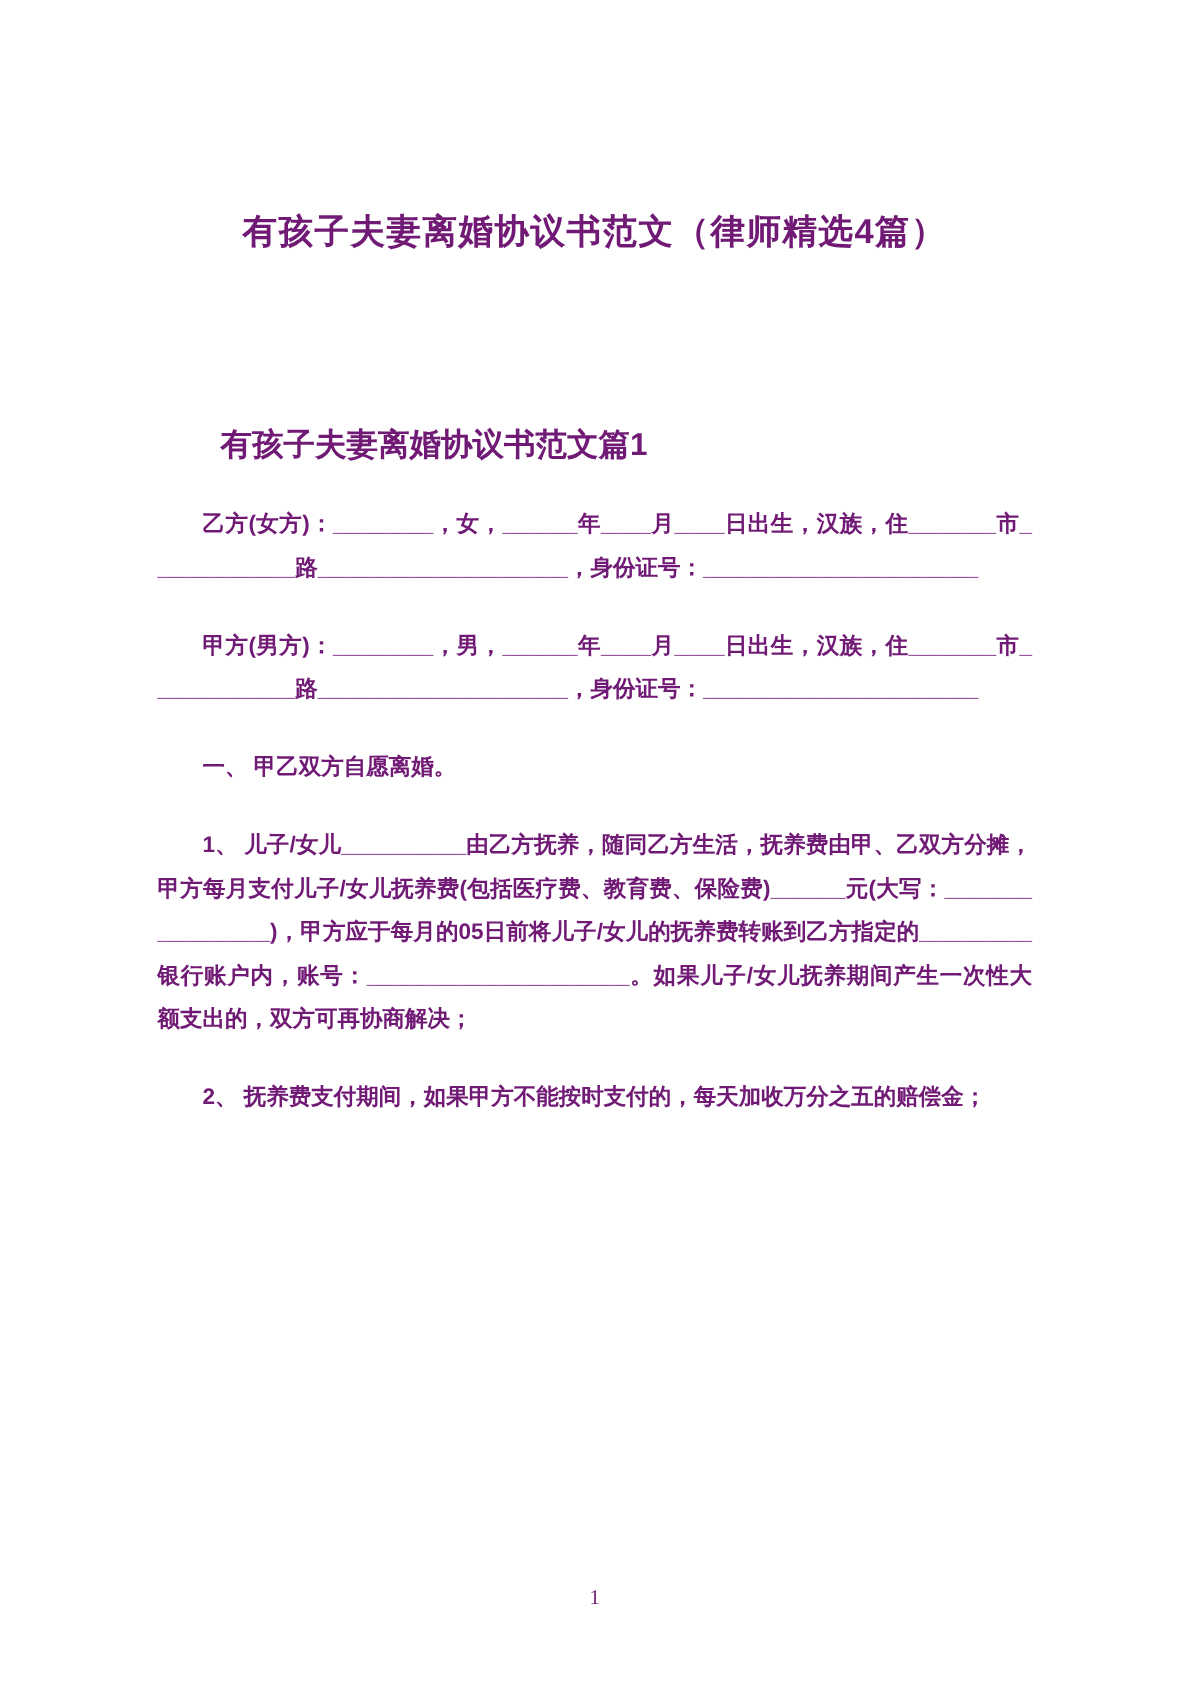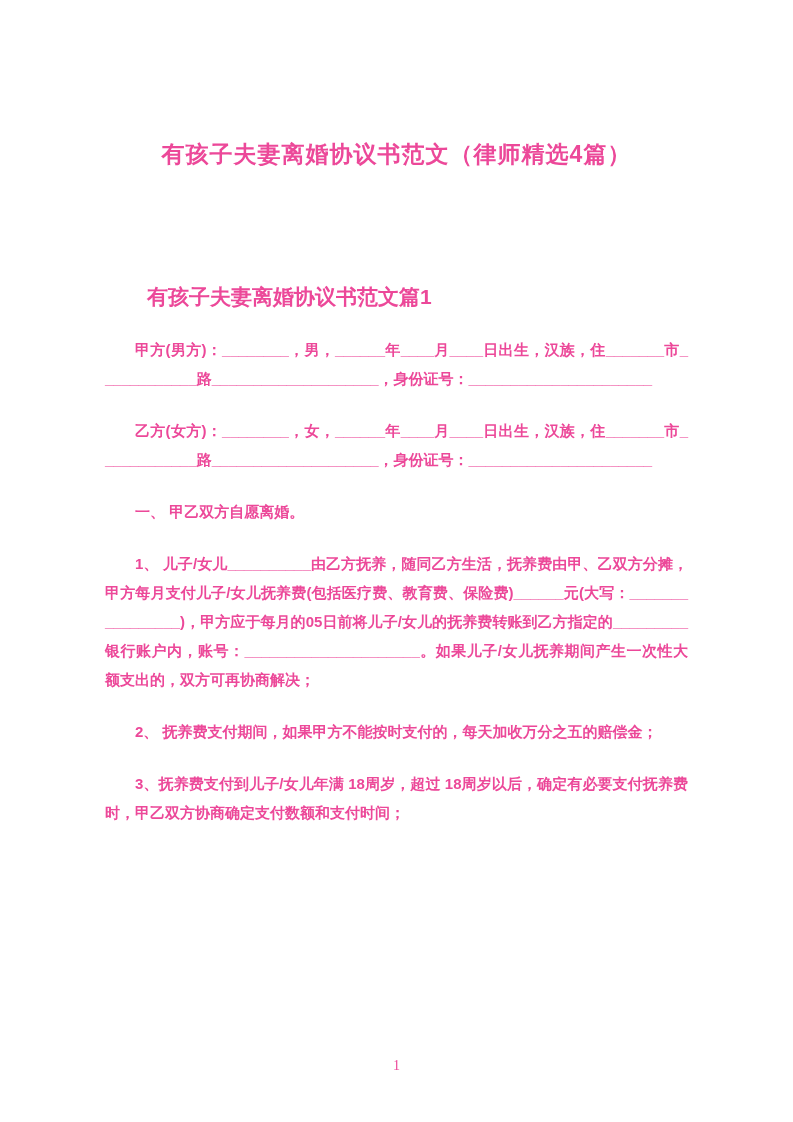--- a/index.html
+++ b/index.html
@@ -7,21 +7,21 @@
     margin: 0;
     padding: 0;
     background: #ffffff;
   }
   .page {
     position: relative;
     width: 793px;
     height: 1122px;
     background: #ffffff;
     font-family: "Liberation Sans", sans-serif;
-    color: #ec4899;
+    color: #701a75;
     overflow: hidden;
   }
   .content {
     padding: 138px 105px 0 105px;
   }
   .doc-title {
     margin: 0 0 112px 0;
     text-align: center;
     font-size: 23px;
     line-height: 32px;
@@ -57,29 +57,28 @@
 </style>
 </head>
 <body>
 
 <div class="page">
   <div class="content">
     <h1 class="doc-title">有孩子夫妻离婚协议书范文（律师精选4篇）</h1>
 
     <p class="section-heading">有孩子夫妻离婚协议书范文篇1</p>
 
+    <p class="para">乙方(女方)：________，女，______年____月____日出生，汉族，住_______市____________路____________________，身份证号：______________________</p>
+
     <p class="para">甲方(男方)：________，男，______年____月____日出生，汉族，住_______市____________路____________________，身份证号：______________________</p>
-
-    <p class="para">乙方(女方)：________，女，______年____月____日出生，汉族，住_______市____________路____________________，身份证号：______________________</p>
 
 
     <p class="para">一、 甲乙双方自愿离婚。</p>
 
 
     <p class="para">1、 儿子/女儿__________由乙方抚养，随同乙方生活，抚养费由甲、乙双方分摊，甲方每月支付儿子/女儿抚养费(包括医疗费、教育费、保险费)______元(大写：________________)，甲方应于每月的05日前将儿子/女儿的抚养费转账到乙方指定的_________银行账户内，账号：_____________________。如果儿子/女儿抚养期间产生一次性大额支出的，双方可再协商解决；</p>
 
     <p class="para">2、 抚养费支付期间，如果甲方不能按时支付的，每天加收万分之五的赔偿金；</p>
 
-    <p class="para">3、抚养费支付到儿子/女儿年满 18周岁，超过 18周岁以后，确定有必要支付抚养费时，甲乙双方协商确定支付数额和支付时间；</p>
   </div>
 
   <div class="page-number">1</div>
 </div>
 
 </body></html>

